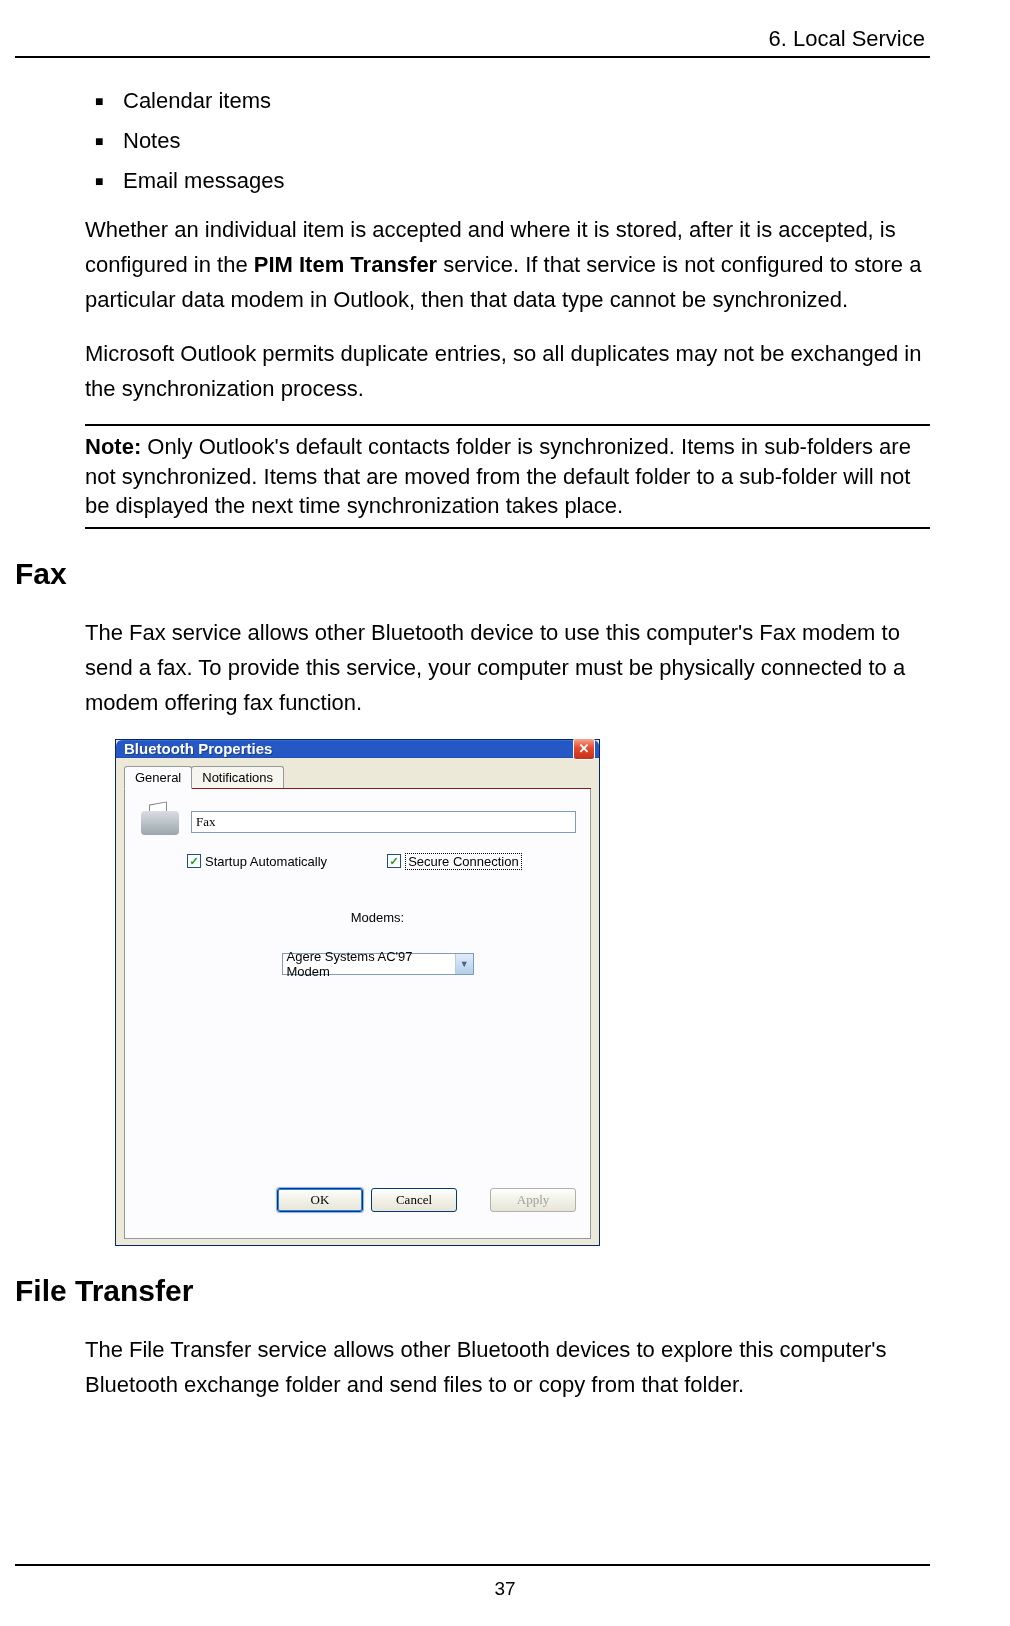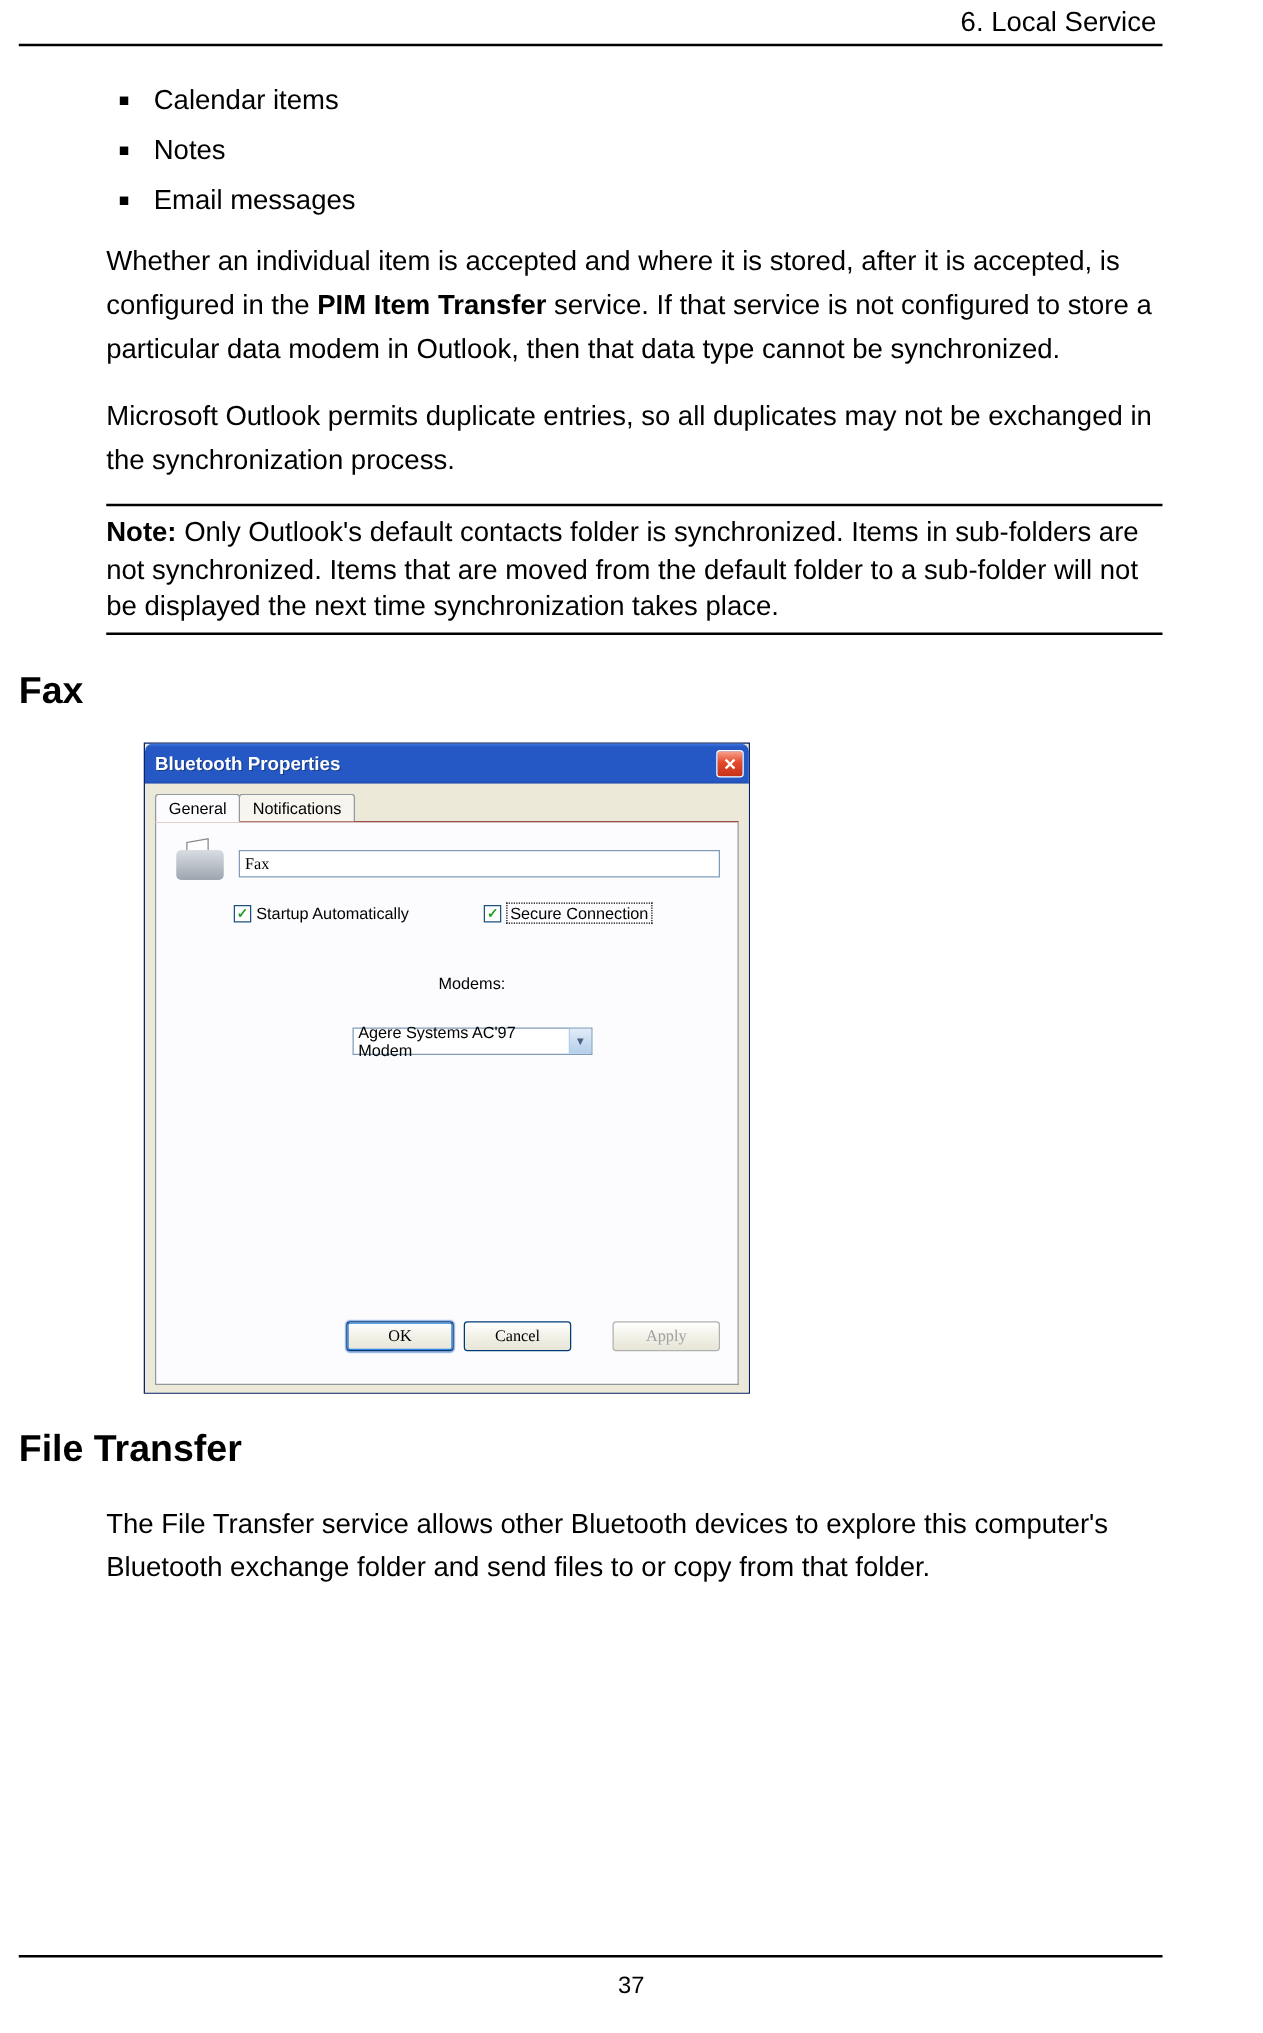--- a/index.html
+++ b/index.html
@@ -5,21 +5,21 @@
     * { box-sizing: border-box; margin: 0; padding: 0; }
     body {
       font-family: Arial, Helvetica, sans-serif;
       background: #fff;
       width: 1010px;
       height: 1626px;
       position: relative;
       color: #000;
     }
     .page {
-      padding: 5px 80px 0 15px;
+      padding: 26px 80px 0 15px;
     }
     .header-label {
       text-align: right;
       font-size: 22px;
       padding-right: 5px;
       margin-bottom: 4px;
     }
     .header-rule {
       border: none;
       border-top: 2px solid #000;
@@ -74,21 +74,21 @@
       margin-bottom: 28px;
     }
     .dialog {
       width: 485px;
       background: #ece9d8;
       border: 1px solid #0a246a;
       font-family: Tahoma, Arial, sans-serif;
     }
     .titlebar {
       background: linear-gradient(to bottom, #3b77e3 0%, #2558c5 8%, #2558c5 92%, #1e4aad 100%);
-      height: 32px;
+      height: 18px;
       display: flex;
       align-items: center;
       justify-content: space-between;
       padding: 0 4px 0 8px;
       border-radius: 6px 6px 0 0;
     }
     .title-text {
       color: #fff;
       font-weight: bold;
       font-size: 15px;
@@ -301,20 +301,21 @@
     <p class="para">Microsoft Outlook permits duplicate entries, so all duplicates may not be exchanged in the synchronization process.</p>
 
     <div class="note-box">
       <p class="para"><span class="bold">Note:</span><span> Only Outlook's default contacts folder is synchronized. Items in sub-folders are not synchronized. Items that are moved from the default folder to a sub-folder will not be displayed the next time synchronization takes place.</span></p>
     </div>
   </div>
 
   <h2>Fax</h2>
 
   <div class="content">
+    <p class="para">The Fax service allows other Bluetooth device to use this computer's Fax modem to send a fax. To provide this service, your computer must be physically connected to a modem offering fax function.</p>
 
     <div class="dialog-wrap">
       <div class="dialog">
         <div class="titlebar">
           <span class="title-text">Bluetooth Properties</span>
           <div class="close-btn">
             <span>✕</span>
           </div>
         </div>
         <div class="tabs-area">

